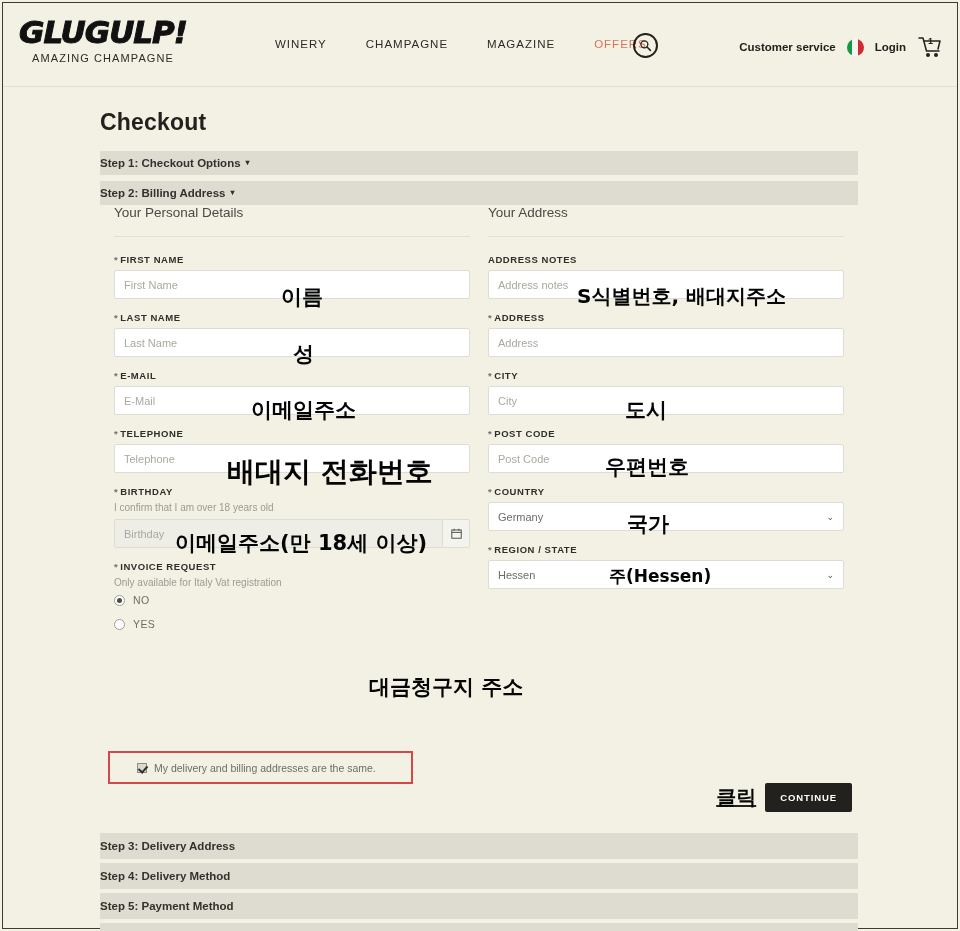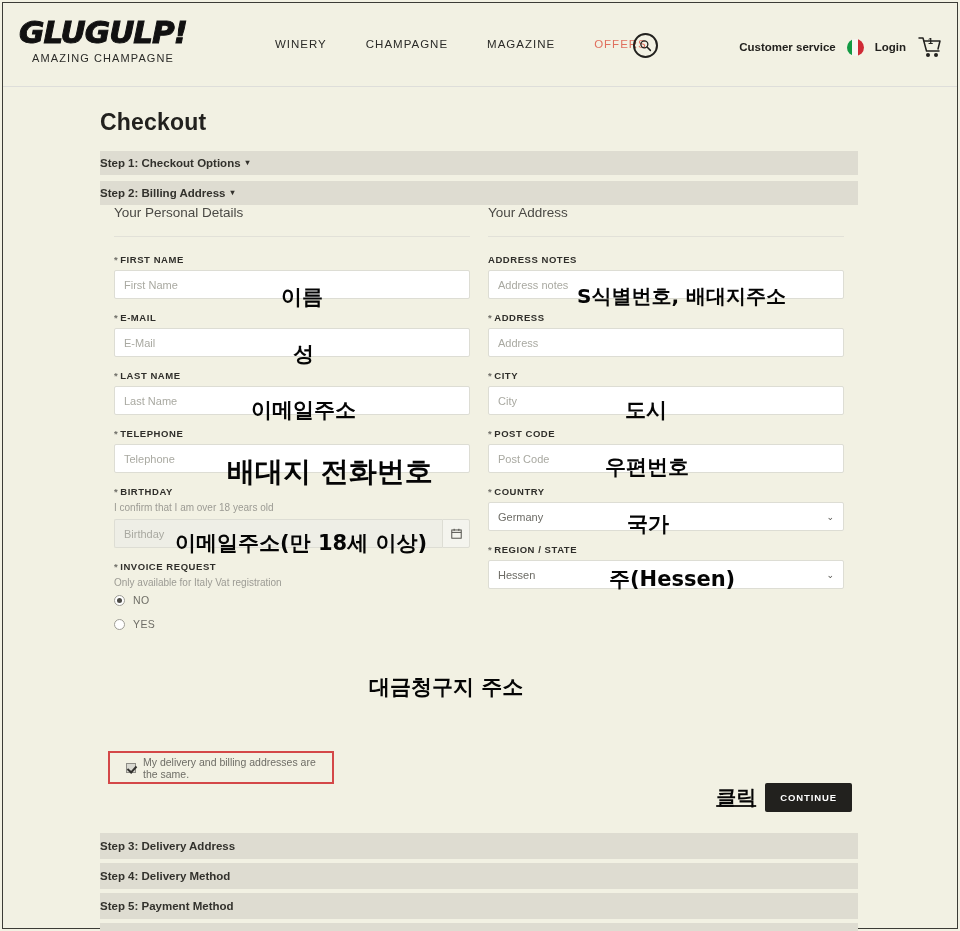--- a/index.html
+++ b/index.html
@@ -143,23 +143,23 @@
   .kr {
     position: absolute;
     font-family: "DejaVu Sans", sans-serif;
     font-weight: bold; color: #050505;
     white-space: nowrap; pointer-events: none;
   }
 
   
   .same-addr-box {
     position: absolute; left: 105px; top: 664px;
-    width: 226px; height: 33px;
+    width: 305px; height: 33px;
     border: 2px solid #d44848;
-    display: flex; align-items: center; padding-left: 16px;
+    display: flex; align-items: center; padding-left: 27px; text-align: center;
   }
   .chk {
     width: 10px; height: 10px; background: #d9d9d1;
     border: 1px solid #8e8d86; margin-right: 7px;
     position: relative; flex: none;
   }
   .chk::after {
     content: ""; position: absolute; left: 2px; top: 0px;
     width: 4px; height: 7px; border: solid #33322e;
     border-width: 0 2px 2px 0; transform: rotate(42deg);
@@ -247,30 +247,30 @@
 
         <div class="field">
           <div class="f-label">
             <span class="req">*</span><span>FIRST NAME</span>
           </div>
           <div class="f-input">First Name</div>
         </div>
 
         <div class="field">
           <div class="f-label">
+            <span class="req">*</span><span>LAST NAME</span>
+          </div>
+          <div class="f-input">Last Name</div>
+        </div>
+
+        <div class="field">
+          <div class="f-label">
             <span class="req">*</span><span>E-MAIL</span>
           </div>
           <div class="f-input">E-Mail</div>
-        </div>
-
-        <div class="field">
-          <div class="f-label">
-            <span class="req">*</span><span>LAST NAME</span>
-          </div>
-          <div class="f-input">Last Name</div>
         </div>
 
         <div class="field">
           <div class="f-label">
             <span class="req">*</span><span>TELEPHONE</span>
           </div>
           <div class="f-input">Telephone</div>
         </div>
 
         <div class="field">
@@ -361,21 +361,21 @@
     <div class="kr" style="left:278px; top:196px; font-size:21px;">이름</div>
     <div class="kr" style="left:290px; top:253px; font-size:21px;">성</div>
     <div class="kr" style="left:248px; top:309px; font-size:21px;">이메일주소</div>
     <div class="kr" style="left:224px; top:366px; font-size:28px;">배대지 전화번호</div>
     <div class="kr" style="left:172px; top:442px; font-size:21px;">이메일주소(만 18세 이상)</div>
 
     <div class="kr" style="left:574px; top:196px; font-size:20px;">S식별번호, 배대지주소</div>
     <div class="kr" style="left:622px; top:309px; font-size:21px;">도시</div>
     <div class="kr" style="left:602px; top:366px; font-size:21px;">우편번호</div>
     <div class="kr" style="left:624px; top:423px; font-size:21px;">국가</div>
-    <div class="kr" style="left:606px; top:478px; font-size:21px;">주(Hessen)</div>
+    <div class="kr" style="left:606px; top:478px; font-size:17px;">주(Hessen)</div>
 
     <div class="same-addr-box">
       <span class="chk"></span>
       <span class="chk-label">My delivery and billing addresses are the same.</span>
     </div>
     <div class="kr" style="left:366px; top:586px; font-size:21px;">대금청구지 주소</div>
 
     <div class="continue-row">
       <span class="kr" style="position:static; font-size:20px;">클릭</span>
       <button class="btn-continue">CONTINUE</button>

